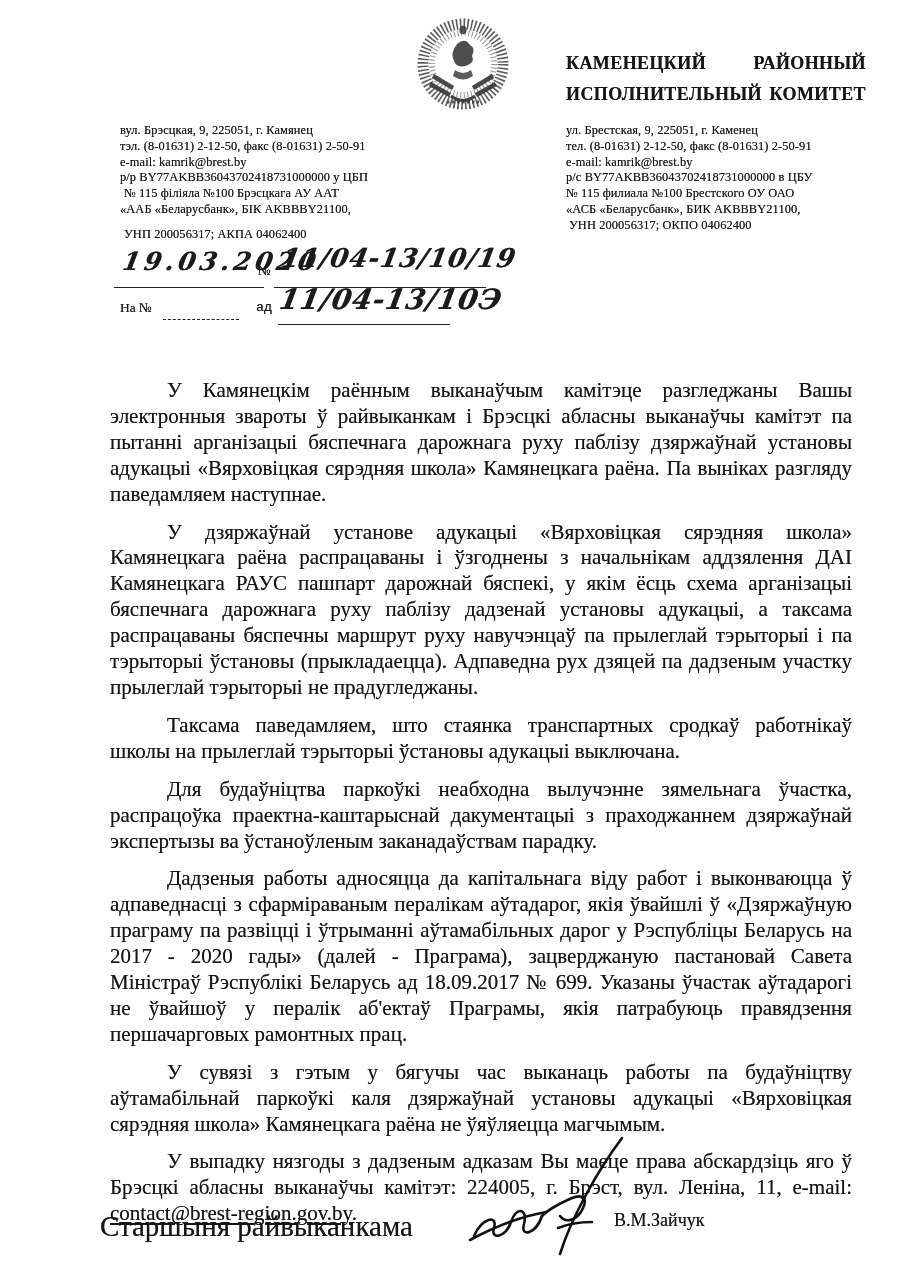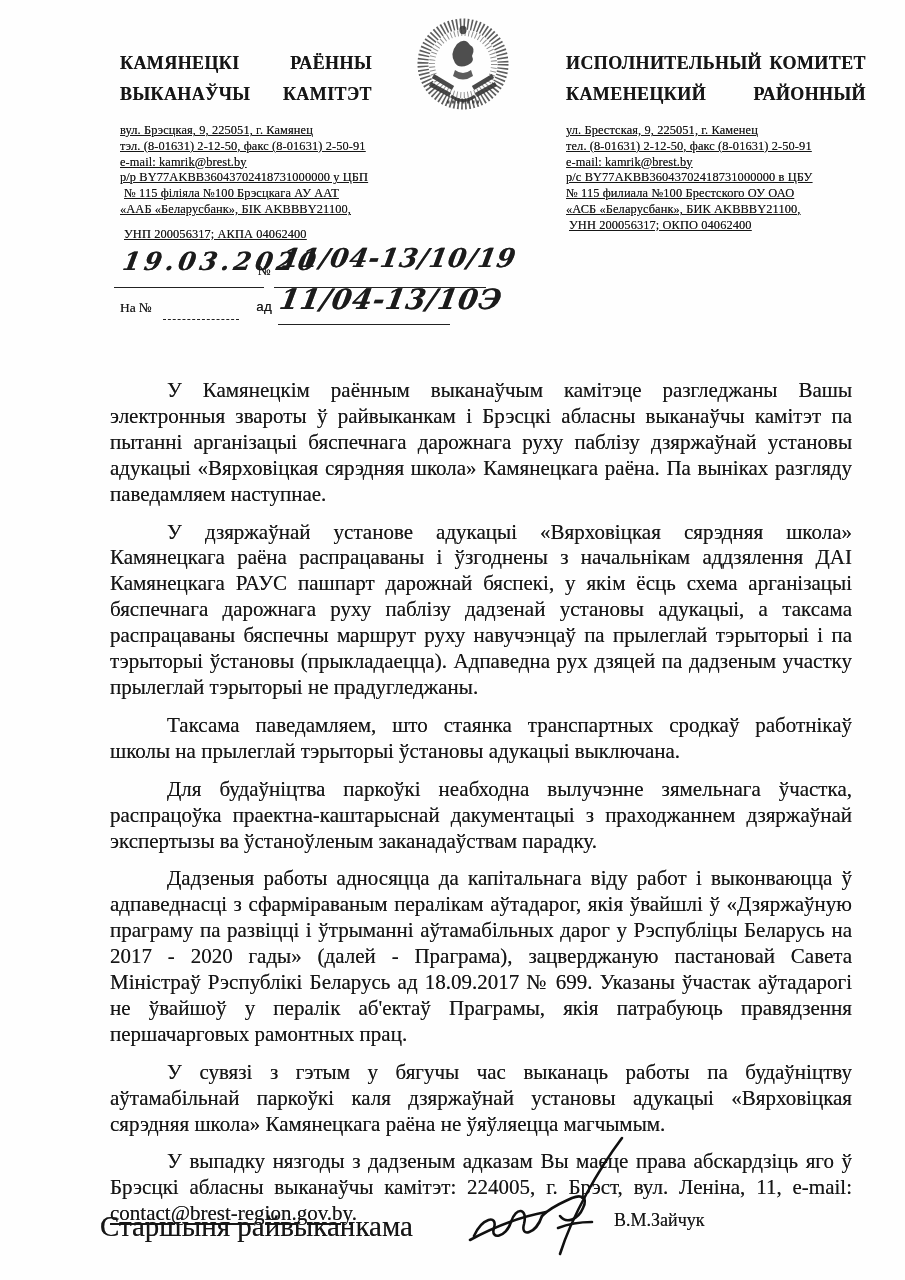--- a/index.html
+++ b/index.html
@@ -12,21 +12,20 @@
   
   .org-title{
     position:absolute;font-weight:bold;font-size:18px;line-height:31px;
     text-align:justify;letter-spacing:.4px;
   }
   .org-title .tline{display:block;text-align:justify;text-align-last:justify;}
   
   .addr{
     position:absolute;font-size:12.4px;line-height:15.8px;width:310px;
     letter-spacing:.1px;
-    text-decoration:underline;
   }
   .addr div{white-space:nowrap;}
   
   .printed-label{position:absolute;font-size:13.5px;}
   .hw{
     position:absolute;font-family:"DejaVu Serif", serif;font-style:italic;
     font-weight:600;transform:skewX(-10deg);white-space:nowrap;color:#1b1b1b;
   }
   .rule{position:absolute;border-top:1.6px solid #222;height:0;}
   
@@ -40,24 +39,20 @@
   .sig-title{position:absolute;left:100px;top:1210px;font-size:29px;}
   .sig-name{position:absolute;left:614px;top:1210px;font-size:18px;}
   .footnote{position:absolute;left:100px;top:1240px;font-size:13px;letter-spacing:.4px;margin-top:36px;}
   svg{display:block;}
 </style>
 </head>
 <body>
 
 <div class="page ink">
 
-  <div class="org-title" style="left:120px;top:48px;width:252px;">
-    <span class="tline">КАМЯНЕЦКІ РАЁННЫ</span>
-    <span class="tline">ВЫКАНАЎЧЫ КАМІТЭТ</span>
-  </div>
   <div class="addr" style="left:120px;top:123px;">
     <div>вул. Брэсцкая, 9, 225051, г. Камянец</div>
     <div>тэл. (8-01631) 2-12-50, факс (8-01631) 2-50-91</div>
     <div>e-mail: kamrik@brest.by</div>
     <div>р/р BY77AKBB36043702418731000000  у ЦБП</div>
     <div style="padding-left:4px;">№ 115  філіяла №100 Брэсцкага АУ ААТ</div>
     <div>«ААБ «Беларусбанк»,  БІК AKBBBY21100,</div>
     <div style="padding-left:4px;margin-top:9px;">УНП 200056317; АКПА 04062400</div>
   </div>
 
@@ -73,22 +68,22 @@
       </g>
       <g fill="#1a1a1a">
         <ellipse cx="50" cy="12" rx="3.6" ry="4.2" opacity=".85"></ellipse>
         <path d="M44,26 q8,-7 13,1 q6,3 2,11 q3,6 -4,9 q-9,4 -13,-2 q-6,-9 2,-19 z" opacity=".88"></path>
         <path d="M42,52 q8,6 16,0 l2,6 q-10,7 -20,0 z" opacity=".8"></path>
       </g>
     </svg>
   </div>
 
   <div class="org-title" style="left:566px;top:48px;width:300px;">
+    <span class="tline">КАМЕНЕЦКИЙ РАЙОННЫЙ</span>
     <span class="tline">ИСПОЛНИТЕЛЬНЫЙ КОМИТЕТ</span>
-    <span class="tline">КАМЕНЕЦКИЙ РАЙОННЫЙ</span>
   </div>
   <div class="addr" style="left:566px;top:123px;">
     <div>ул. Брестская, 9, 225051, г. Каменец</div>
     <div>тел. (8-01631) 2-12-50, факс (8-01631) 2-50-91</div>
     <div>e-mail: kamrik@brest.by</div>
     <div>р/с BY77AKBB36043702418731000000  в ЦБУ</div>
     <div>№ 115  филиала №100 Брестского ОУ ОАО</div>
     <div>«АСБ «Беларусбанк»,  БИК AKBBBY21100,</div>
     <div style="padding-left:3px;">УНН 200056317; ОКПО 04062400</div>
   </div>

